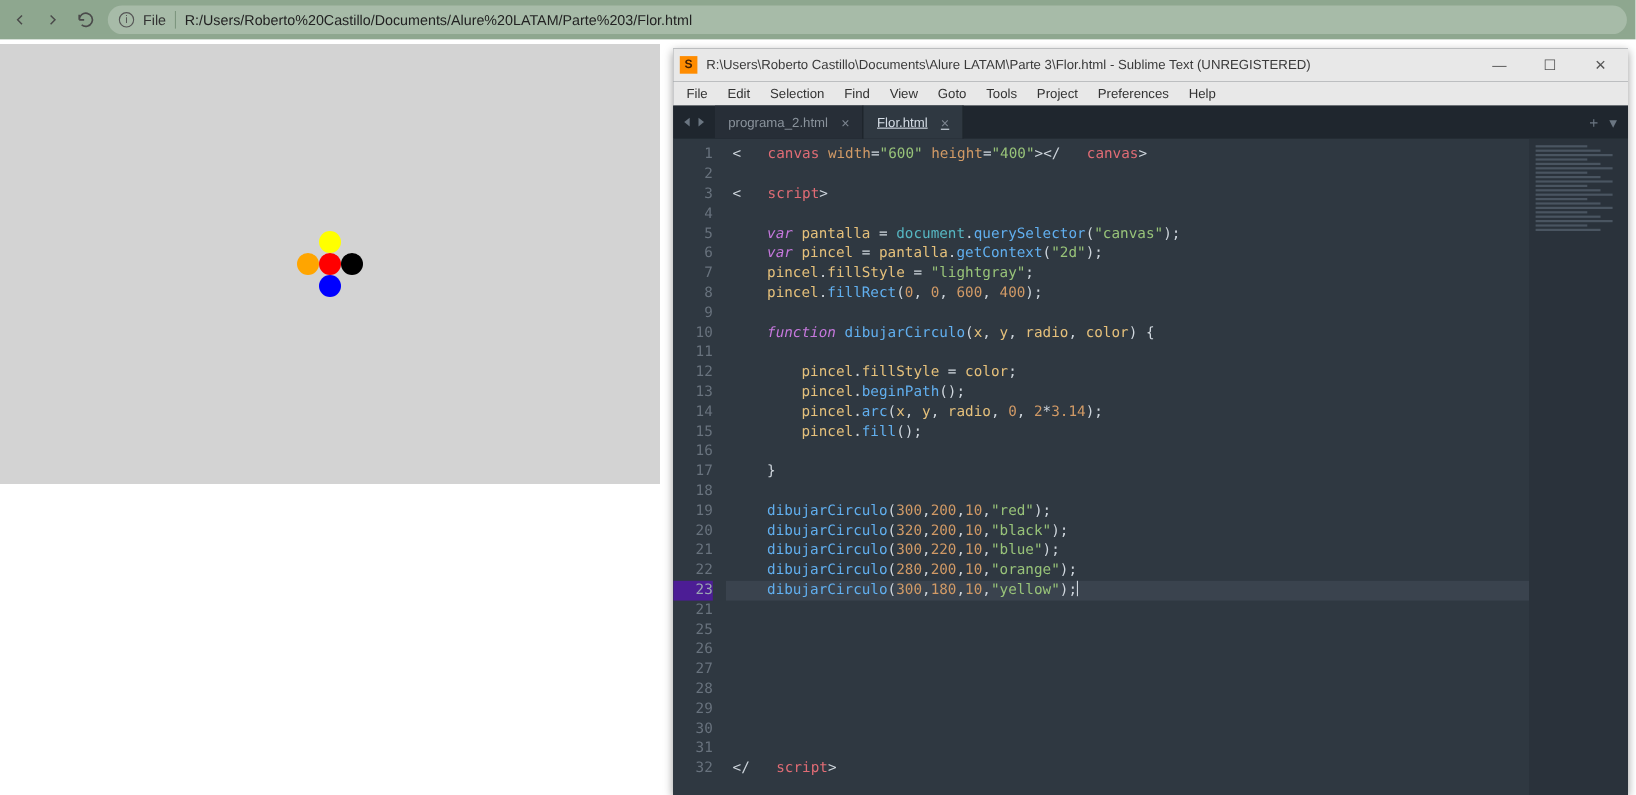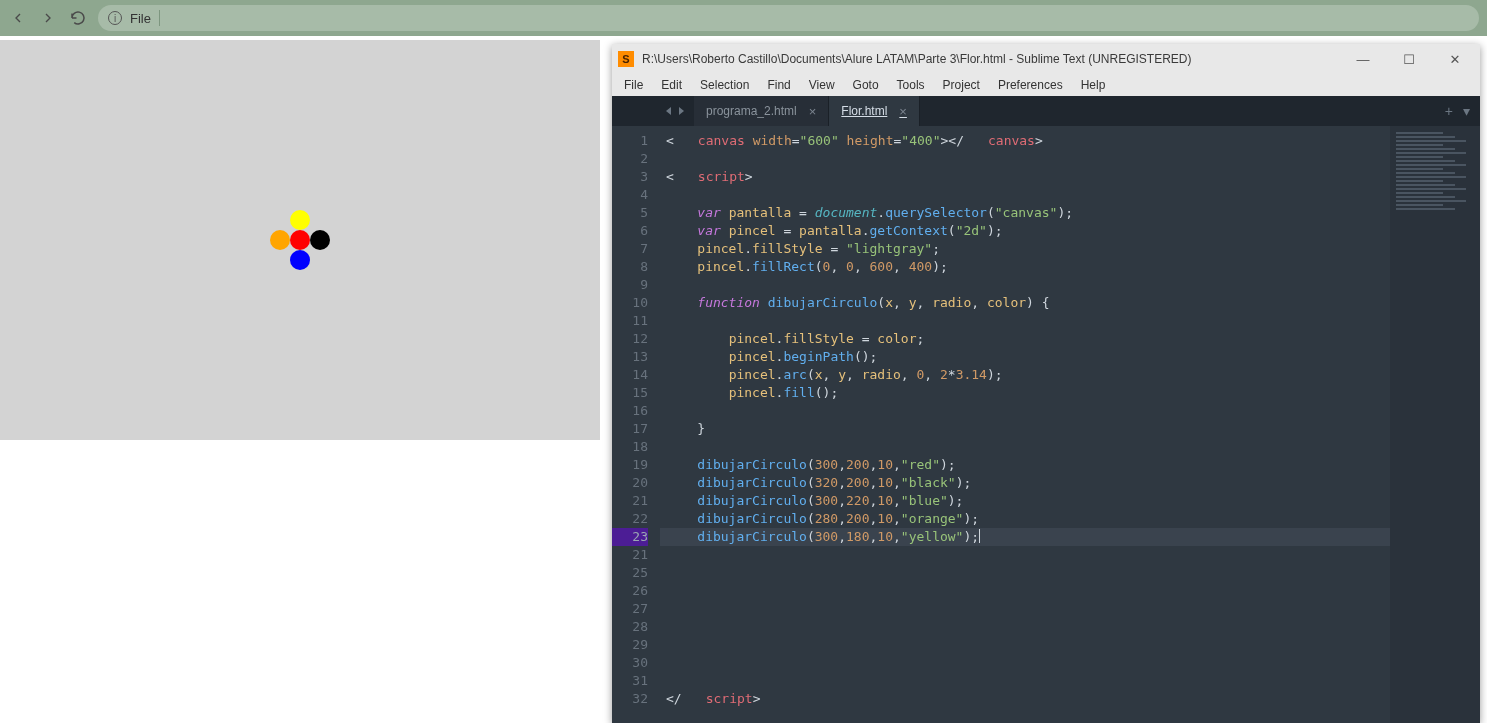--- a/index.html
+++ b/index.html
@@ -30,21 +30,21 @@
   .titlebar { height: 30px; background: #e8e8e8; display: flex; align-items: center; gap: 8px; padding: 0 6px; font-size: 12px; color: #3a3a3a; }
   .titlebar .logo { width: 16px; height: 16px; background: #ff8c00; display: flex; align-items: center; justify-content: center; color: #472200; font-weight: bold; font-size: 11px; }
   .titlebar .title { flex: 1; }
   .titlebar .winbtn { width: 38px; height: 28px; display: flex; align-items: center; justify-content: center; color: #555; font-size: 13px; cursor: pointer;}
 
   
   .menubar { height: 22px; background: #e8e8e8; display: flex; align-items: center; padding: 0 4px; gap: 2px; font-size: 12px; color: #333; }
   .menubar .mi { padding: 2px 8px; cursor: pointer; }
 
   
-  .tabstrip { height: 30px; background: #1f262e; display: flex; align-items: stretch; position: relative; padding-left: 44px; }
+  .tabstrip { height: 30px; background: #1f262e; display: flex; align-items: stretch; position: relative; }
   .tabnav { display:flex; align-items:center; gap:2px; padding:0 8px; color:#6b7682;}
   .tabnav svg{width:10px;height:10px;fill:#6b7682;}
   .tab { display: flex; align-items: center; padding: 0 12px; gap: 12px; font-size: 12px; color: #8a939c; background: #272e37; border-right: 1px solid #1a2027; cursor:pointer;}
   .tab.active { background: #2f3841; color: #d5dde6; text-decoration: underline; }
   .tab .close { font-size: 13px; color: #7c8590; }
   .tabstrip .right { margin-left: auto; display:flex; align-items:center; gap:10px; padding-right:10px; color:#6b7682; font-size:14px;}
   .tab.active { position: relative; }
 
   
   .codewrap { flex: 1; display: flex; background: #2f3841; overflow: hidden; }
@@ -56,21 +56,21 @@
   .code .row.hl { background:#3a434e; }
   .minimap { width: 90px; background: #2a323b; position:relative;}
   .minimap .mm-lines{position:absolute; left:6px; top:6px; right:6px;}
   .minimap .mm-line{height:2px; margin-bottom:2px; background:#4a5561; }
   .minimap .mm-line.s{width:60%;}
   .minimap .mm-line.m{width:75%;}
   .minimap .mm-line.l{width:90%;}
 
   
   .t-tag{color:#e06c75;margin-left:24px;} .t-attr{color:#d19a66;} .t-str{color:#98c379;} .t-kw{color:#c678dd;font-style:italic;}
-  .t-obj{color:#56b6c2;font-style:italic;} .t-fn{color:#61afef;} .t-num{color:#d19a66;}
+  .t-obj{color:#56b6c2;} .t-fn{color:#61afef;} .t-num{color:#d19a66;}
   .t-punc{color:#cfd6dd;} .t-var{color:#e5c07b;}
 
   .cursor{border-left:1px solid #cfd6dd; display:inline-block; height:14px; vertical-align:-2px;}
 </style>
 </head>
 <body>
 
 <div class="browser-toolbar">
   <div class="nav-arrow">
       <svg viewBox="0 0 24 24">
@@ -84,20 +84,21 @@
     </div>
   <div class="nav-arrow reload">
       <svg viewBox="0 0 24 24">
         <path d="M4 12a8 8 0 1 1 3 6.2M4 12V6m0 6h6"></path>
       </svg>
     </div>
   <div class="omnibox">
     <span class="info-icon">i</span>
     <span class="label">File</span>
     <span class="sep"></span>
+    <span class="url">R:/Users/Roberto%20Castillo/Documents/Alure%20LATAM/Parte%203/Flor.html</span>
   </div>
 </div>
 
 <div class="page-body">
 
   <div class="canvas-area" id="canvas-area">
       <div class="petal" style="background: red; width: 20px; height: 20px; left: 290px; top: 190px;"></div>
       <div class="petal" style="background: black; width: 20px; height: 20px; left: 310px; top: 190px;"></div>
       <div class="petal" style="background: blue; width: 20px; height: 20px; left: 290px; top: 210px;"></div>
       <div class="petal" style="background: orange; width: 20px; height: 20px; left: 270px; top: 190px;"></div>

